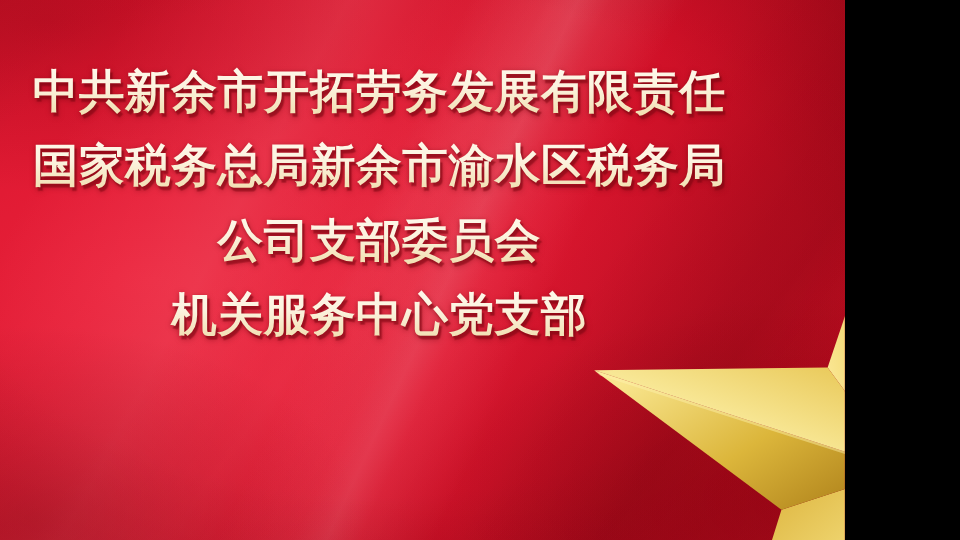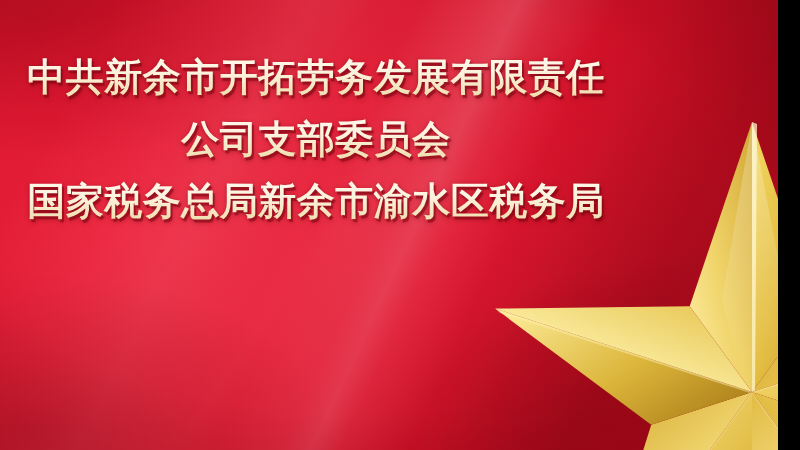--- a/index.html
+++ b/index.html
@@ -3,21 +3,21 @@
 <meta charset="utf-8">
 <title>Party Banner</title>
 <style>
   html, body {
     margin: 0;
     padding: 0;
     background: #000;
   }
   #stage {
     position: relative;
-    width: 778px;
+    width: 704px;
     height: 450px;
     overflow: hidden;
     font-family: Liberation Serif, serif;
     background: #d91326;
   }
 
   
   .bg-base {
     position: absolute;
     inset: 0;
@@ -210,17 +210,18 @@
         <polygon points="-158.7,218.4 -154,214 0,2 0,0" fill="#fff4bb" opacity="0.30"></polygon>
         <polygon points="256.8,-83.4 252,-79 1,1 0,0" fill="#fff2b0" opacity="0.35"></polygon>
 
         <polygon points="0,-270 34,-92 22,-2 -6,-2 -30,-92" fill="url(#glint)" opacity="0.5"></polygon>
       </g>
     </svg>
   </div>
 
   <div class="title-block">
     <div class="title-line">中共新余市开拓劳务发展有限责任</div>
+    <div class="title-line">国家税务总局新余市渝水区税务局</div>
     <div class="title-line">公司支部委员会</div>
-    <div class="title-line">国家税务总局新余市渝水区税务局</div>
+    <div class="title-line">机关服务中心党支部</div>
   </div>
 
 </div>
 
 </body></html>

